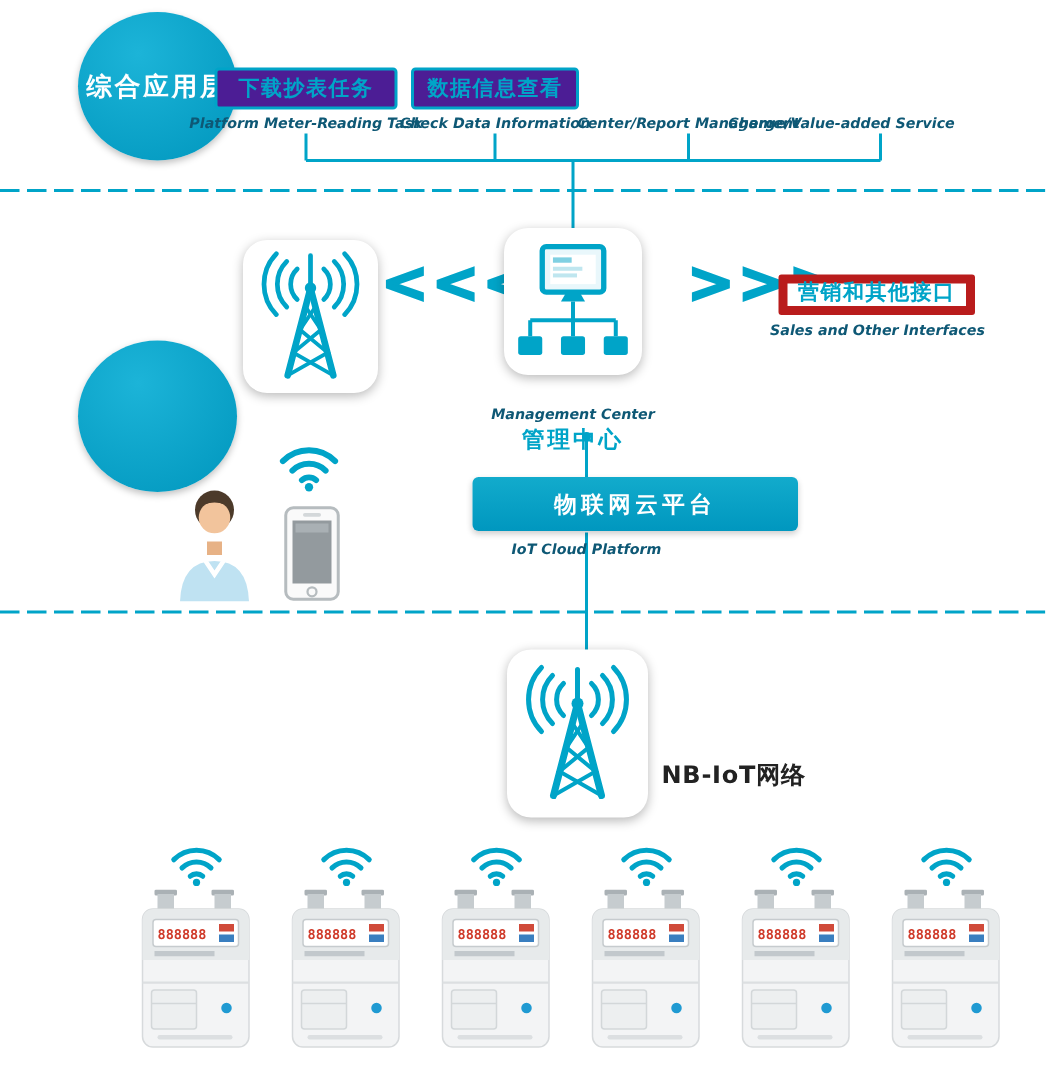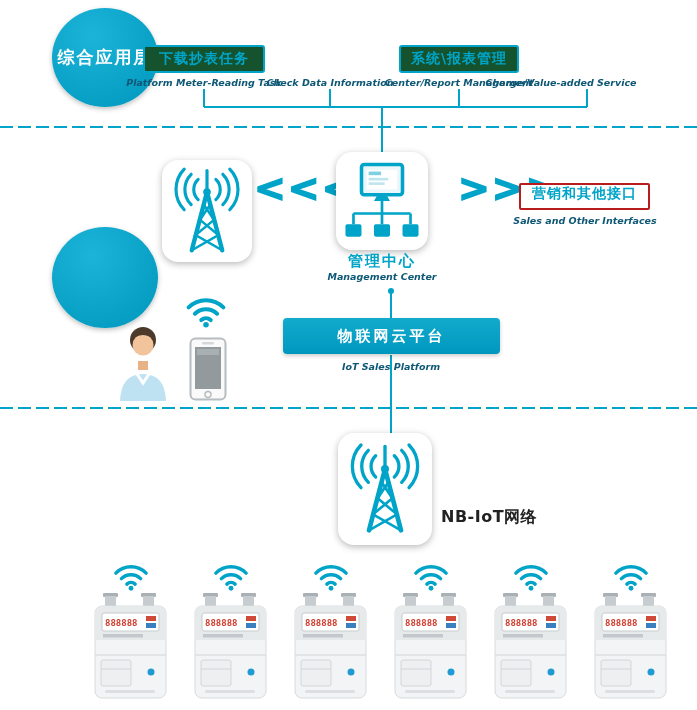--- a/index.html
+++ b/index.html
@@ -12,49 +12,50 @@
   .layer-circle {
     position:absolute; border-radius:50%;
     background:radial-gradient(circle at 38% 28%, #1cb4d8, #0096bd);
     color:#fff; display:flex; flex-direction:column; align-items:center; justify-content:center;
     text-align:center; box-shadow:0 2px 5px rgba(0,0,0,.25);margin-left:44px;
   }
   .layer-circle .zh { font-size:17px; font-weight:bold; letter-spacing:2px; }
   .layer-circle .en { font-size:9.5px; font-style:italic; font-weight:bold; line-height:1.25; margin-top:3px; padding:0 10px; }
 
   .app-box {
-    position:absolute; height:28px; border:2px solid #00a4c8; border-radius:3px; background:#14532d;
+    position:absolute; height:28px; border:2px solid #00a4c8; border-radius:3px; background:#4c1d95;
     display:flex; align-items:center; justify-content:center;
     color:#00a4c8; font-weight:bold; font-size:14px; letter-spacing:1px;
   }
   .sub-en {
     position:absolute; text-align:center; font-size:9.5px; font-style:italic; font-weight:bold;
     color:#0e5875; line-height:1.2;
   }
   .badge {
     position:absolute; background:#fff; border-radius:16px;
     box-shadow:0 2px 7px rgba(0,0,0,.28);
     display:flex; align-items:center; justify-content:center;
   }
   .chevrons {
     position:absolute; color:#00a4c8; font-size:38px; font-weight:bold; line-height:40px;
     letter-spacing:2px; -webkit-text-stroke:1.5px #00a4c8;
   }
   .outline-box {
-    position:absolute; border:2px solid #b91c1c; border-radius:2px; background:#fff;
-    display:flex; align-items:flex-start; justify-content:center;
+    position:absolute; border:6px solid #b91c1c; border-radius:2px; background:#fff;
+    display:flex; align-items:flex-end; justify-content:center;
     color:#00a4c8; font-weight:bold; font-size:14px; letter-spacing:1px;
   }
   .fill-box {
     position:absolute; background:linear-gradient(#12abcc,#0097bf); border-radius:4px;
     display:flex; align-items:center; justify-content:center;
     color:#fff; font-weight:bold; font-size:15px; letter-spacing:3px;
     box-shadow:0 2px 4px rgba(0,0,0,.2);
-  }
-  .teal-label { position:absolute; color:#00a4c8; font-weight:bold; font-size:15px; text-align:center; letter-spacing:2px; }
+    margin-left:32px;
+  }
+  .teal-label { position:absolute; color:#00a4c8; font-weight:bold; font-size:15px; text-align:center; letter-spacing:2px;margin-top:32px; }
   .dark-label { position:absolute; color:#222; font-weight:bold; font-size:16px; letter-spacing:.5px;margin-top:36px; }
   .meter { position:absolute; top:593px; width:78px; height:108px; }
   .meter-wifi { position:absolute; top:558px; width:42px; height:33px; }
 </style>
 </head>
 <body>
 
 <svg width="0" height="0" style="position:absolute" aria-hidden="true">
   <defs>
     <symbol id="sym-tower" viewBox="0 0 120 140">
@@ -155,25 +156,25 @@
 
   <div class="layer-circle" style="left:8px;top:8px;width:106px;height:99px">
     <div class="zh">综合应用层</div>
   </div>
 
   <div class="app-box" style="left:143px;top:45px;width:122px">
     <span>下载抄表任务</span>
   </div>
   <div class="sub-en" style="left:119px;top:77px;width:170px">Platform Meter-Reading Task</div>
 
+  <div class="app-box" style="left:274px;top:45px;width:112px">
+    <span>数据信息查看</span>
+  </div>
   <div class="sub-en" style="left:245px;top:77px;width:170px">Check Data Information</div>
 
-  <div class="app-box" style="left:399px;top:45px;width:120px">
-    <span>系统\报表管理</span>
-  </div>
   <div class="sub-en" style="left:374px;top:77px;width:170px">Center/Report Management</div>
 
   <div class="sub-en" style="left:476px;top:77px;width:170px">Charge/Value-added Service</div>
 
   <div class="layer-circle" style="left:8px;top:227px;width:106px;height:101px">
   </div>
 
   <div class="badge" style="left:162px;top:160px;width:90px;height:102px">
     <svg width="76" height="92" viewBox="0 0 120 140">
         <use href="#sym-tower"></use>
@@ -209,21 +210,21 @@
   </div>
   <div class="abs" style="left:189px;top:337px;width:38px;height:64px">
     <svg width="38" height="64" viewBox="0 0 38 64">
         <use href="#sym-phone"></use>
       </svg>
   </div>
 
   <div class="fill-box" style="left:283px;top:318px;width:217px;height:36px">
     <span>物联网云平台</span>
   </div>
-  <div class="sub-en" style="left:316px;top:361px;width:150px">IoT Sales Platform</div>
+  <div class="sub-en" style="left:316px;top:361px;width:150px">IoT Cloud Platform</div>
 
   <div class="badge" style="left:338px;top:433px;width:94px;height:112px">
     <svg width="80" height="100" viewBox="0 0 120 140">
         <use href="#sym-tower"></use>
       </svg>
   </div>
   <div class="dark-label" style="left:441px;top:471px">NB-IoT网络</div>
 
   <div class="meter-wifi" style="left:110px"><svg width="42" height="33" viewBox="0 0 60 48">
         <use href="#sym-wifi"></use>

